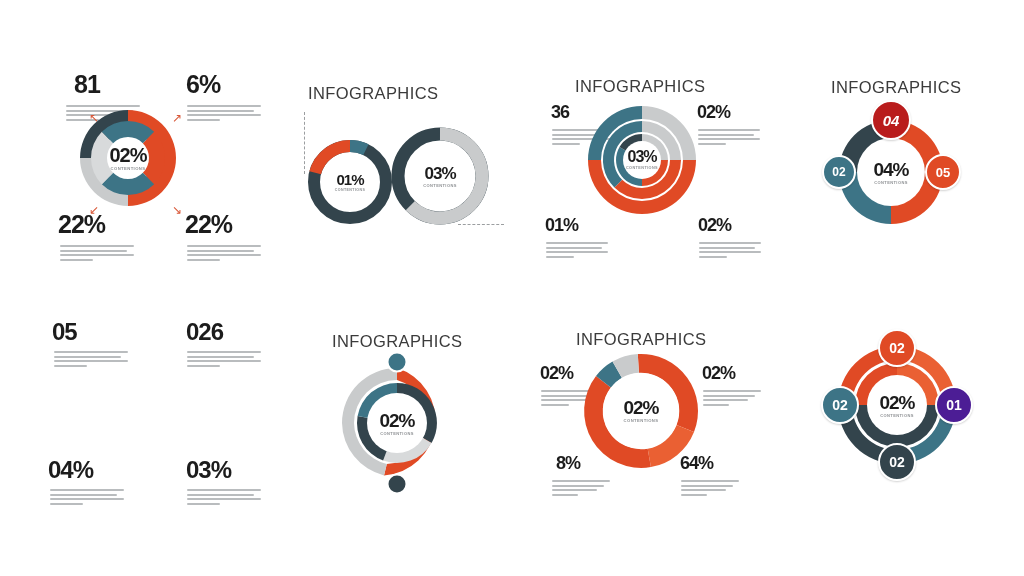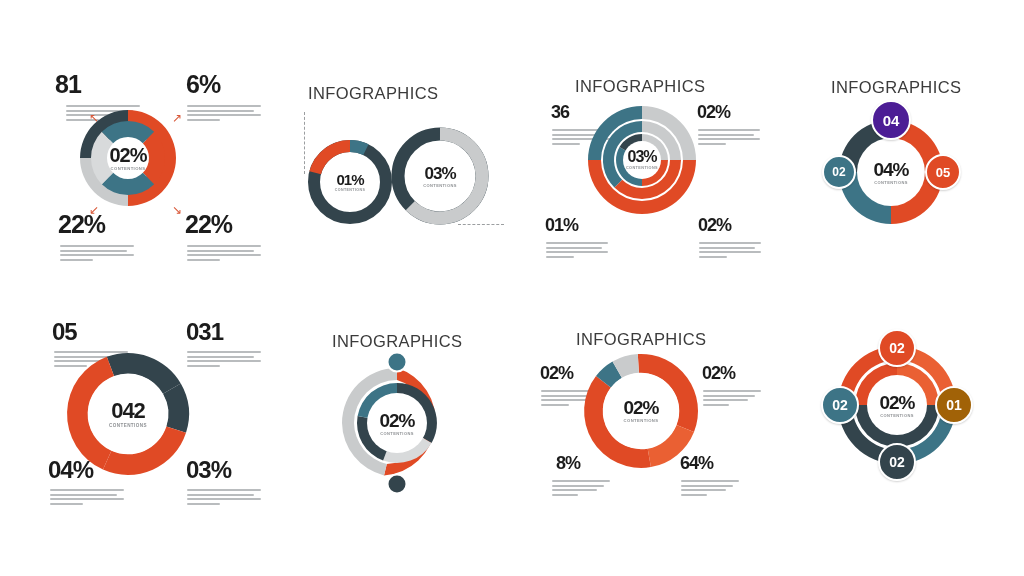--- a/index.html
+++ b/index.html
@@ -62,21 +62,21 @@
   .arrow{position:absolute;color:#d9593a;font-size:12px;line-height:1;}
   .dash-v{position:absolute;border-left:1.5px dashed #9b9ea0;}
   .dash-h{position:absolute;border-top:1.5px dashed #9b9ea0;}
 </style>
 </head>
 <body>
 
 <div class="board">
 
   <div class="cell" style="left:0;top:0;width:256px;height:288px;">
-    <div class="big-num" style="left:55px;top:72px;position:absolute;font-size:25px;">81</div>
+    <div class="big-num" style="left:74px;top:72px;position:absolute;font-size:25px;">81</div>
     <div class="lorem" style="position:absolute;left:66px;top:100px;">
       <i class="w100"></i>
         <i class="w90"></i>
         <i class="w100"></i>
         <i class="w45"></i>
     </div>
     <div class="big-num" style="left:186px;top:72px;position:absolute;font-size:25px;">6%</div>
     <div class="lorem" style="position:absolute;left:187px;top:100px;">
       <i class="w100"></i>
         <i class="w90"></i>
@@ -231,41 +231,41 @@
           <path d="M 0 -52 A 52 52 0 0 1 0 52 L 0 33 A 33 33 0 0 0 0 -33 Z" fill="#E04A25"></path>
           <path d="M 0 52 A 52 52 0 0 1 -52 0 L -33 0 A 33 33 0 0 0 0 33 Z" fill="#3D7486"></path>
           <path d="M -52 0 A 52 52 0 0 1 0 -52 L 0 -33 A 33 33 0 0 0 -33 0 Z" fill="#33444C"></path>
           <circle r="34" fill="#ffffff"></circle>
         </g>
       </svg>
       <div class="hub">
         <div class="v" style="font-size:19px;">04%</div>
         <div class="s" style="font-size:4px;">CONTENTIONS</div>
       </div>
-      <div class="badge" style="left:67px;top:15px;width:36px;height:36px;font-size:15px;background:#4c1d95;">
+      <div class="badge" style="left:67px;top:15px;width:36px;height:36px;font-size:15px;background:#b91c1c;font-style:italic;">
           <span>04</span>
         </div>
       <div class="badge" style="left:119px;top:67px;width:32px;height:32px;font-size:13px;background:#E04A25;">
           <span>05</span>
         </div>
       <div class="badge" style="left:15px;top:67px;width:30px;height:30px;font-size:12px;background:#3D7486;">
           <span>02</span>
         </div>
     </div>
   </div>
 
   <div class="cell" style="left:0;top:288px;width:256px;height:288px;">
     <div class="big-num" style="left:52px;top:32px;position:absolute;font-size:24px;">05</div>
     <div class="lorem" style="position:absolute;left:54px;top:58px;">
       <i class="w100"></i>
         <i class="w90"></i>
         <i class="w100"></i>
         <i class="w45"></i>
     </div>
-    <div class="big-num" style="left:186px;top:32px;position:absolute;font-size:24px;">031</div>
+    <div class="big-num" style="left:186px;top:32px;position:absolute;font-size:24px;">026</div>
     <div class="lorem" style="position:absolute;left:187px;top:58px;">
       <i class="w100"></i>
         <i class="w90"></i>
         <i class="w100"></i>
         <i class="w45"></i>
     </div>
     <div class="big-num" style="left:48px;top:170px;position:absolute;font-size:24px;">04%</div>
     <div class="lorem" style="position:absolute;left:50px;top:196px;">
       <i class="w100"></i>
         <i class="w90"></i>
@@ -273,35 +273,20 @@
         <i class="w45"></i>
     </div>
     <div class="big-num" style="left:186px;top:170px;position:absolute;font-size:24px;">03%</div>
     <div class="lorem" style="position:absolute;left:187px;top:196px;">
       <i class="w100"></i>
         <i class="w90"></i>
         <i class="w100"></i>
         <i class="w45"></i>
     </div>
 
-    <div class="ring-wrap" style="left:64px;top:62px;width:128px;height:128px;">
-      <svg width="128" height="128" viewBox="0 0 128 128">
-        <g transform="translate(64,64)">
-          <path d="M -21.2 -57.2 A 61 61 0 0 1 52.8 -30.5 L 35.0 -20.2 A 40.4 40.4 0 0 0 -14.0 -37.9 Z" fill="#33444C"></path>
-          <path d="M 52.8 -30.5 A 61 61 0 0 1 58.0 18.8 L 38.4 12.5 A 40.4 40.4 0 0 0 35.0 -20.2 Z" fill="#33444C"></path>
-          <path d="M 58.0 18.8 A 61 61 0 0 1 -25.0 55.6 L -16.6 36.8 A 40.4 40.4 0 0 0 38.4 12.5 Z" fill="#E04A25"></path>
-          <path d="M -25.0 55.6 A 61 61 0 0 1 -21.2 -57.2 L -14.0 -37.9 A 40.4 40.4 0 0 0 -16.6 36.8 Z" fill="#E04A25"></path>
-          <circle r="40" fill="#ffffff"></circle>
-        </g>
-      </svg>
-      <div class="hub">
-        <div class="v" style="font-size:22px;">042</div>
-        <div class="s" style="font-size:4.6px;">CONTENTIONS</div>
-      </div>
-    </div>
   </div>
 
   <div class="cell" style="left:256px;top:288px;width:256px;height:288px;">
     <div class="ttl" style="position:absolute;left:76px;top:332px;top:44px;">INFOGRAPHICS</div>
 
     <div class="ring-wrap" style="left:74px;top:68px;width:134px;height:134px;">
       <svg width="134" height="134" viewBox="0 0 134 134">
         <g transform="translate(67,67)">
 
           <path d="M 0 -55 A 55 55 0 0 1 -13.0 52.4 L -10.2 41.1 A 43 43 0 0 0 0 -43 Z" fill="#E04A25"></path>
@@ -391,21 +376,21 @@
           <circle r="30" fill="#ffffff"></circle>
         </g>
       </svg>
       <div class="hub">
         <div class="v" style="font-size:19px;">02%</div>
         <div class="s" style="font-size:4px;">CONTENTIONS</div>
       </div>
       <div class="badge" style="left:71px;top:14px;width:34px;height:34px;font-size:14px;background:#E04A25;">
           <span>02</span>
         </div>
-      <div class="badge" style="left:128px;top:71px;width:34px;height:34px;font-size:14px;background:#a16207;">
+      <div class="badge" style="left:128px;top:71px;width:34px;height:34px;font-size:14px;background:#4c1d95;">
           <span>01</span>
         </div>
       <div class="badge" style="left:71px;top:128px;width:34px;height:34px;font-size:14px;background:#33444C;">
           <span>02</span>
         </div>
       <div class="badge" style="left:14px;top:71px;width:34px;height:34px;font-size:14px;background:#3D7486;">
           <span>02</span>
         </div>
     </div>
   </div>

